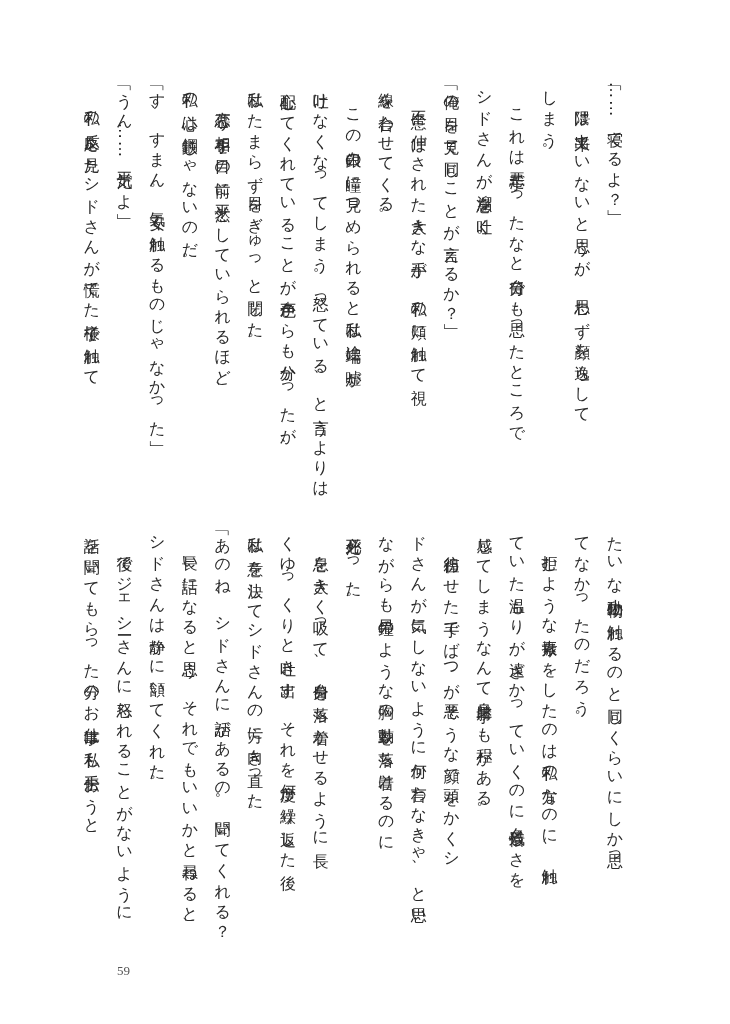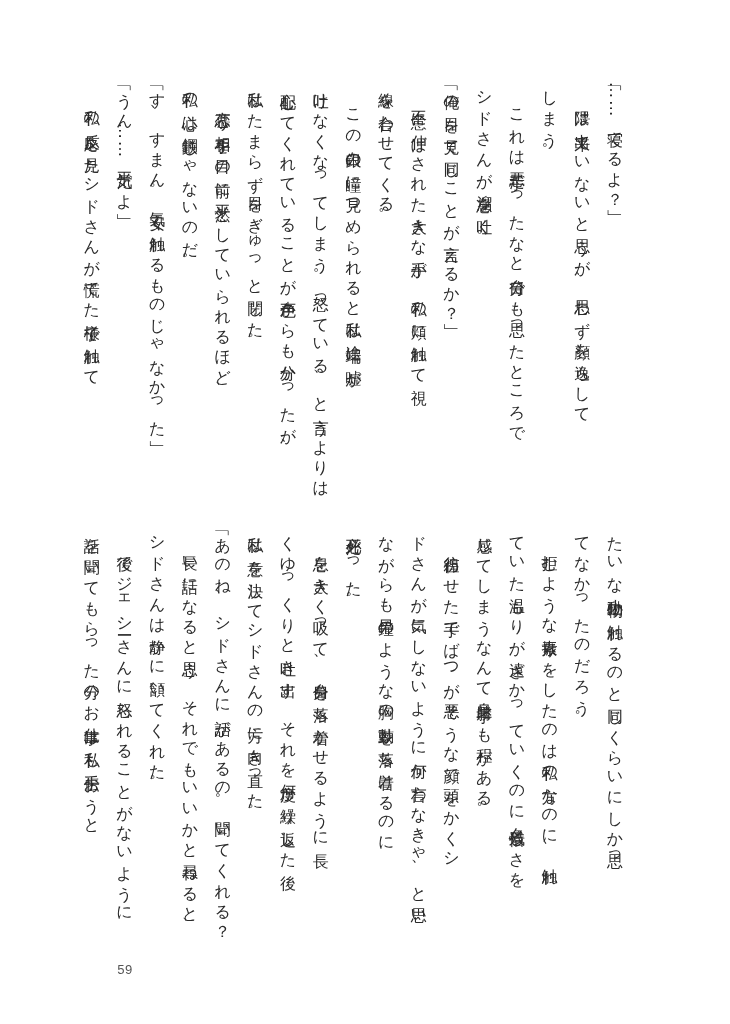--- a/index.html
+++ b/index.html
@@ -40,21 +40,21 @@
   .block.bottom { top: 525px; }
   .line {
     display: block;
     margin: 0;
     padding: 0;
   }
   .page-number {
     position: absolute;
     left: 117px;
     top: 963px;
-    font-family: Liberation Mono, monospace;
+    font-family: Liberation Serif, serif;
     font-size: 13px;
     color: #555555;
     letter-spacing: 0;
   }
 </style>
 </head>
 <body>
 
 <div class="page">
 

